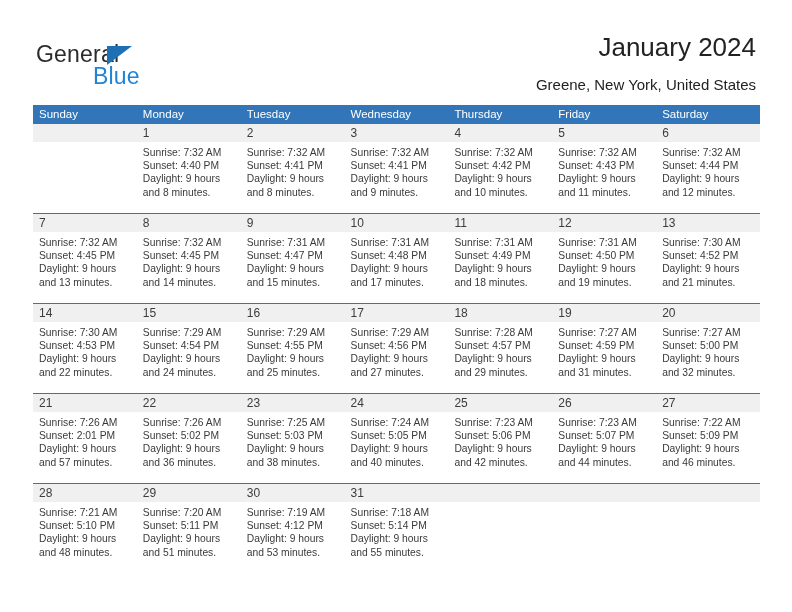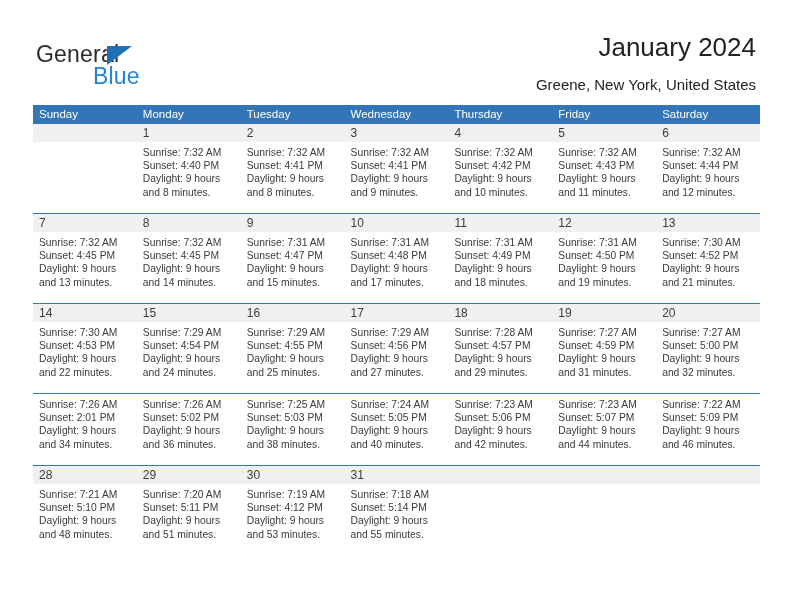--- a/index.html
+++ b/index.html
@@ -333,26 +333,35 @@
             </div>
             <div class="body-cell">
               <div class="line">Sunrise: 7:27 AM</div>
               <div class="line">Sunset: 5:00 PM</div>
               <div class="line">Daylight: 9 hours</div>
               <div class="line">and 32 minutes.</div>
             </div>
           </div>
         </div>
         <div class="week">
+          <div class="num-row">
+            <div class="num-cell">21</div>
+            <div class="num-cell">22</div>
+            <div class="num-cell">23</div>
+            <div class="num-cell">24</div>
+            <div class="num-cell">25</div>
+            <div class="num-cell">26</div>
+            <div class="num-cell">27</div>
+          </div>
           <div class="body-row">
             <div class="body-cell">
               <div class="line">Sunrise: 7:26 AM</div>
               <div class="line">Sunset: 2:01 PM</div>
               <div class="line">Daylight: 9 hours</div>
-              <div class="line">and 34 minutes.</div>
+              <div class="line">and 57 minutes.</div>
             </div>
             <div class="body-cell">
               <div class="line">Sunrise: 7:26 AM</div>
               <div class="line">Sunset: 5:02 PM</div>
               <div class="line">Daylight: 9 hours</div>
               <div class="line">and 36 minutes.</div>
             </div>
             <div class="body-cell">
               <div class="line">Sunrise: 7:25 AM</div>
               <div class="line">Sunset: 5:03 PM</div>

